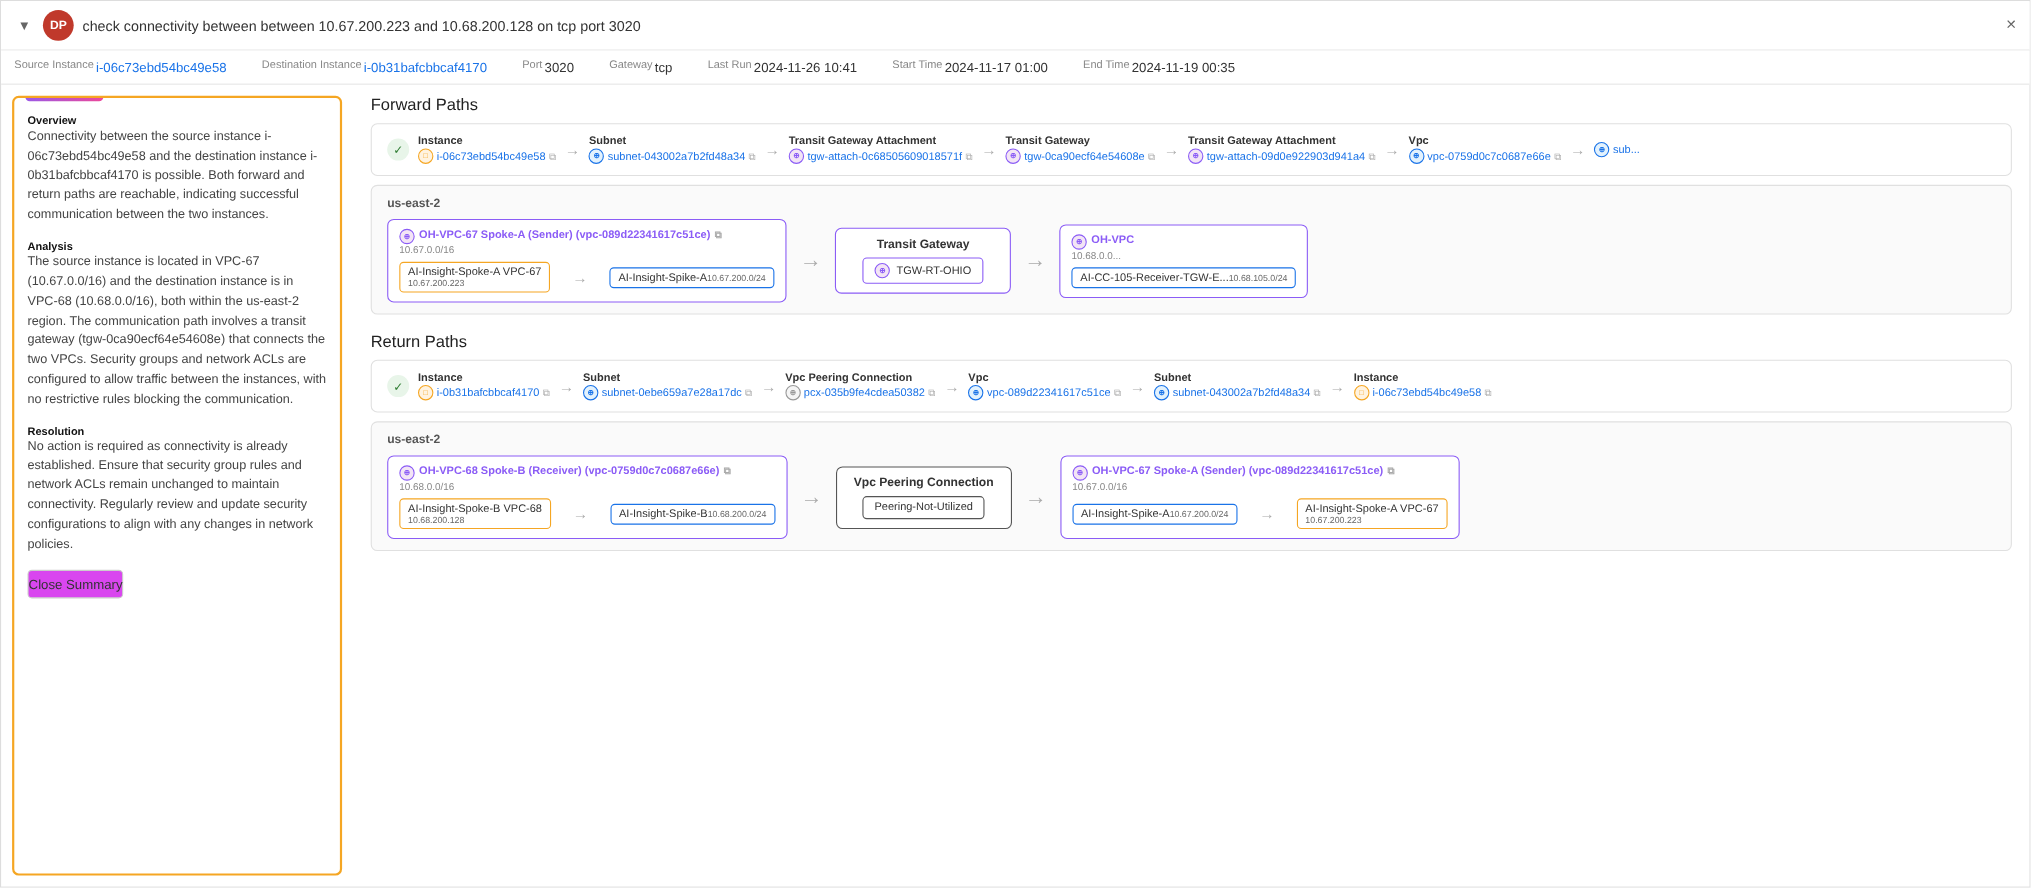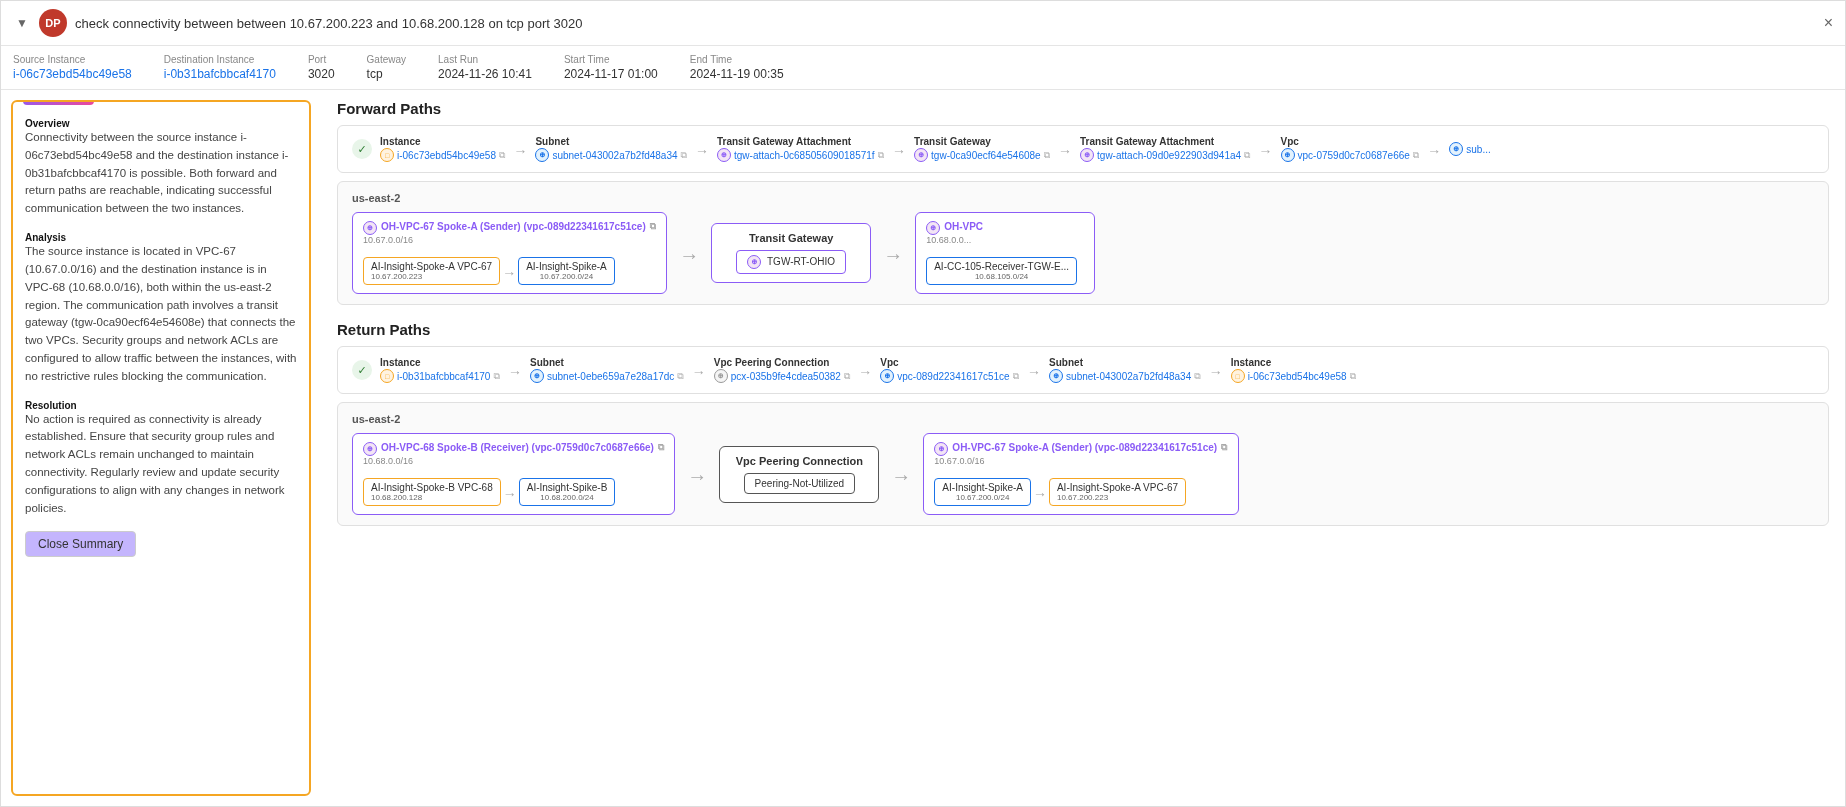--- a/index.html
+++ b/index.html
@@ -9,42 +9,42 @@
 
     
     .header-bar { display: flex; align-items: center; padding: 8px 12px; border-bottom: 1px solid #e5e5e5; background: #fff; gap: 8px; min-height: 40px; }
     .header-avatar { width: 28px; height: 28px; border-radius: 50%; background: #c0392b; color: #fff; display: flex; align-items: center; justify-content: center; font-size: 11px; font-weight: 700; flex-shrink: 0; }
     .header-dropdown-btn { width: 18px; height: 18px; display: flex; align-items: center; justify-content: center; cursor: pointer; color: #666; }
     .header-title { font-size: 13px; color: #333; font-weight: 400; flex: 1; }
     .header-close { margin-left: auto; color: #666; cursor: pointer; font-size: 16px; line-height: 1; }
 
     
     .meta-row { display: flex; align-items: flex-start; padding: 8px 12px; border-bottom: 1px solid #e5e5e5; background: #fff; gap: 32px; }
-    .meta-item { display: flex; flex-direction: column; gap: 2px; justify-content: space-between; }
+    .meta-item { display: flex; flex-direction: row; gap: 2px; justify-content: space-between; }
     .meta-label { font-size: 10px; color: #888; }
     .meta-value { font-size: 12px; color: #1a73e8; cursor: pointer; }
     .meta-value.plain { color: #333; cursor: default; }
 
     
     .main-content { display: flex; flex: 1; overflow: hidden; }
 
     
     .ai-panel { width: 300px; min-width: 300px; border: 2px solid #f5a623; border-radius: 6px; margin: 10px; padding: 12px; display: flex; flex-direction: column; gap: 10px; overflow-y: auto; position: relative; background: #fff; }
     .ai-badge { position: absolute; top: -12px; left: 10px; background: linear-gradient(135deg, #8b5cf6, #ec4899); color: #fff; font-size: 10px; font-weight: 600; padding: 2px 8px; border-radius: 4px; display: flex; align-items: center; gap: 4px; }
     .ai-badge-icon { font-size: 9px; }
     .ai-section-title { font-size: 10px; font-weight: 700; color: #111; margin-top: 4px; }
     .ai-section-text { font-size: 11.5px; color: #444; line-height: 1.55; }
-    .close-summary-btn { display: inline-block; padding: 5px 12px; border: 1px solid #ccc; border-radius: 4px; background: #c4b5fd; cursor: pointer; font-size: 12px; color: #333; margin-top: 4px; align-self: flex-start; }
+    .close-summary-btn { display: inline-block; padding: 5px 0; border: 1px solid #ccc; border-radius: 4px; background: #d946ef; cursor: pointer; font-size: 12px; color: #333; margin-top: 4px; align-self: flex-start; }
 
     
     .paths-area { flex: 1; overflow-y: auto; overflow-x: hidden; padding: 10px 16px; display: flex; flex-direction: column; gap: 16px; }
 
     
     .path-section { display: flex; flex-direction: column; gap: 8px; }
-    .section-title { font-size: 15px; font-weight: 700; color: #222; }
+    .section-title { font-size: 15px; font-weight: 400; color: #222; }
 
     
     .path-header-card { border: 1px solid #e0e0e0; border-radius: 6px; background: #fff; padding: 10px 14px; overflow-x: auto; }
     .path-header-row { display: flex; align-items: center; gap: 0; flex-wrap: nowrap; }
     .path-node { display: flex; flex-direction: column; gap: 1px; min-width: 120px; }
     .path-node-title { font-size: 10px; font-weight: 600; color: #333; }
     .path-node-value { font-size: 10px; color: #1a73e8; display: flex; align-items: center; gap: 3px; }
     .path-node-copy { color: #aaa; font-size: 9px; cursor: pointer; }
     .path-arrow { color: #aaa; font-size: 14px; padding: 0 8px; flex-shrink: 0; align-self: center; }
     .check-circle { width: 20px; height: 20px; border-radius: 50%; background: #e8f5e9; display: flex; align-items: center; justify-content: center; color: #2e7d32; font-size: 11px; flex-shrink: 0; margin-right: 8px; align-self: center; }
@@ -59,24 +59,24 @@
 
     
     .region-card { border: 1px solid #e0e0e0; border-radius: 6px; background: #fafafa; padding: 10px 14px; overflow-x: auto; }
     .region-label { font-size: 11px; font-weight: 600; color: #555; margin-bottom: 8px; }
     .region-inner { display: flex; align-items: center; gap: 12px; flex-wrap: nowrap; }
 
     
     .vpc-box { border: 1.5px solid #8b5cf6; border-radius: 6px; padding: 8px 10px; background: #fff; min-width: 200px; }
     .vpc-box-title { font-size: 10px; color: #8b5cf6; font-weight: 600; display: flex; align-items: flex-start; gap: 4px; }
     .vpc-box-subtitle { font-size: 9px; color: #888; margin-bottom: 6px; }
-    .vpc-box-nodes { display: flex; align-items: center; gap: 2px; margin-top: 12px; }
+    .vpc-box-nodes { display: flex; align-items: center; gap: 20px; }
     .subnet-node { border: 1px solid #f5a623; border-radius: 4px; padding: 3px 7px; font-size: 10px; color: #333; background: #fff; white-space: nowrap; }
     .subnet-node-sub { font-size: 8px; color: #666; }
-    .lock-node { border: 1px solid #1a73e8; border-radius: 4px; padding: 3px 7px; font-size: 10px; color: #333; background: #fff; display: flex; flex-direction: column; align-items: center; white-space: nowrap; }
+    .lock-node { border: 1px solid #1a73e8; border-radius: 4px; padding: 3px 7px; font-size: 10px; color: #333; background: #fff; display: flex; align-items: center; white-space: nowrap; }
 
     
     .tgw-box { border: 1.5px solid #8b5cf6; border-radius: 6px; padding: 8px 14px; background: #fff; min-width: 160px; text-align: center; }
     .tgw-box-title { font-size: 11px; font-weight: 600; color: #333; margin-bottom: 6px; }
     .tgw-route { border: 1px solid #8b5cf6; border-radius: 4px; padding: 4px 10px; font-size: 10px; color: #333; display: inline-block; }
 
     .big-arrow { font-size: 20px; color: #aaa; flex-shrink: 0; }
 
     
     .peering-box { border: 1.5px solid #555; border-radius: 6px; padding: 8px 14px; background: #fff; min-width: 160px; text-align: center; }

